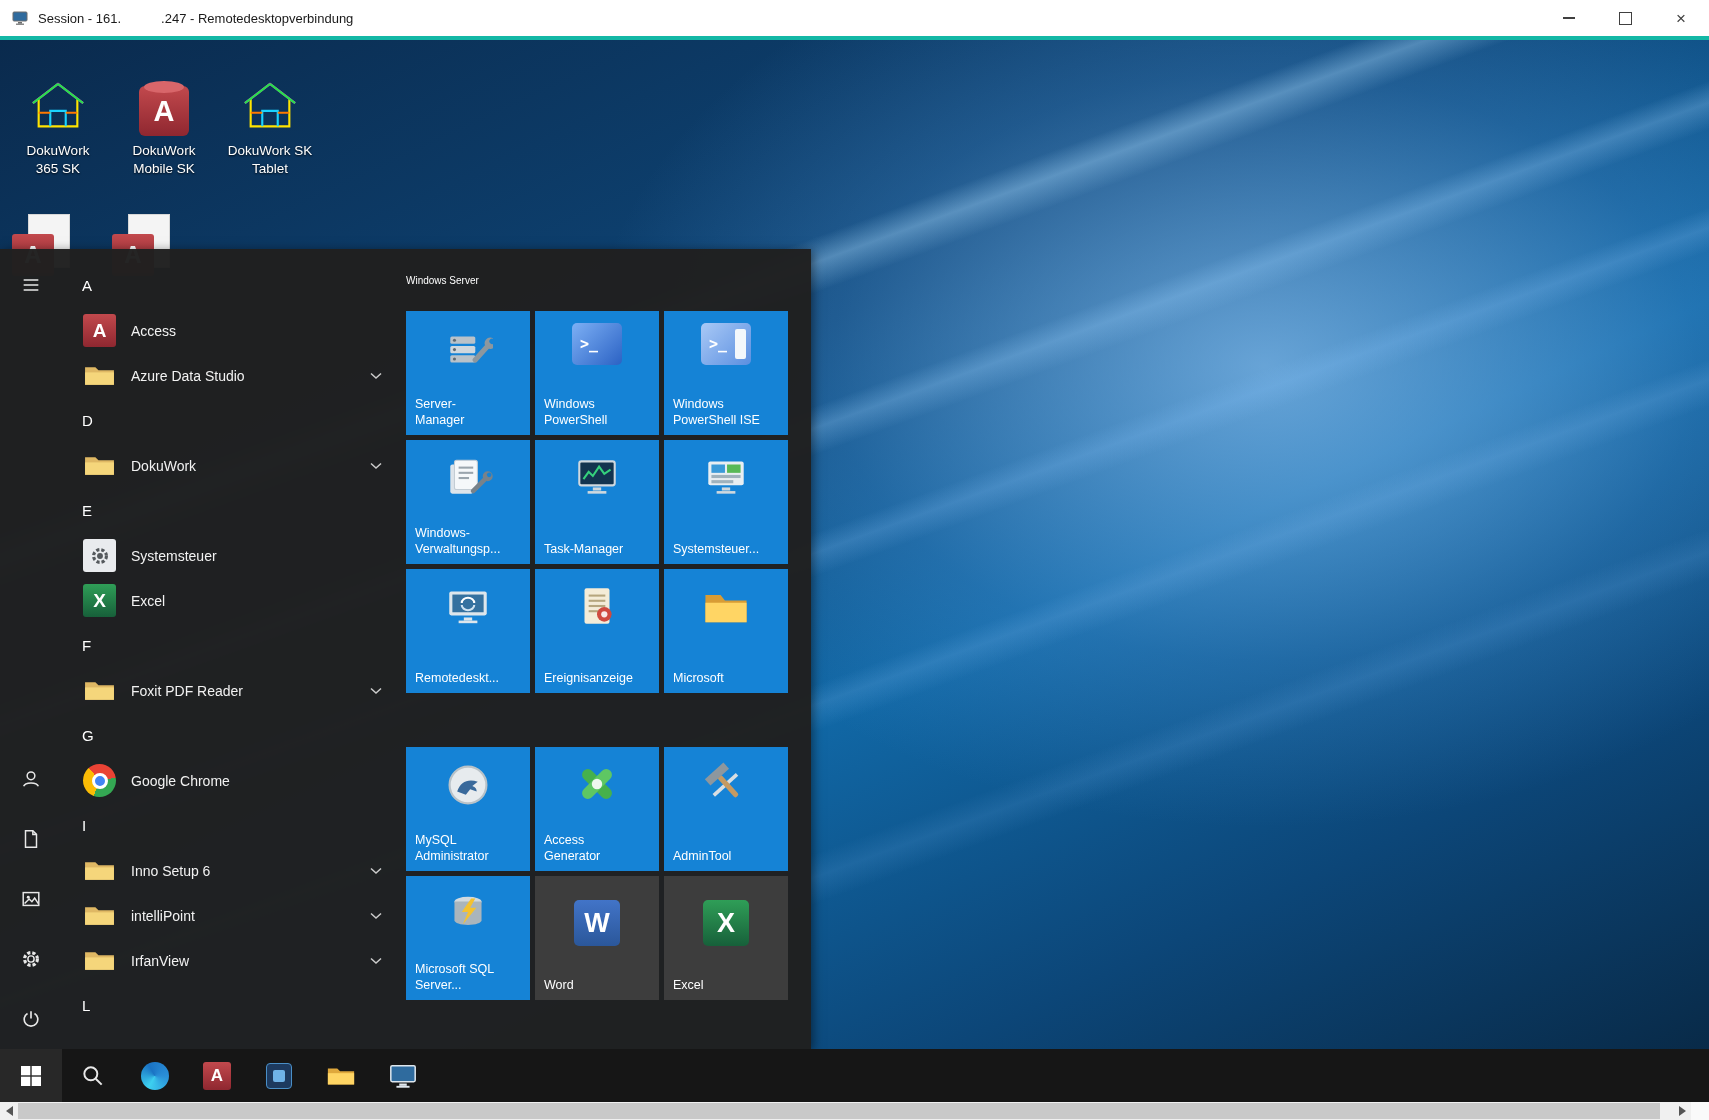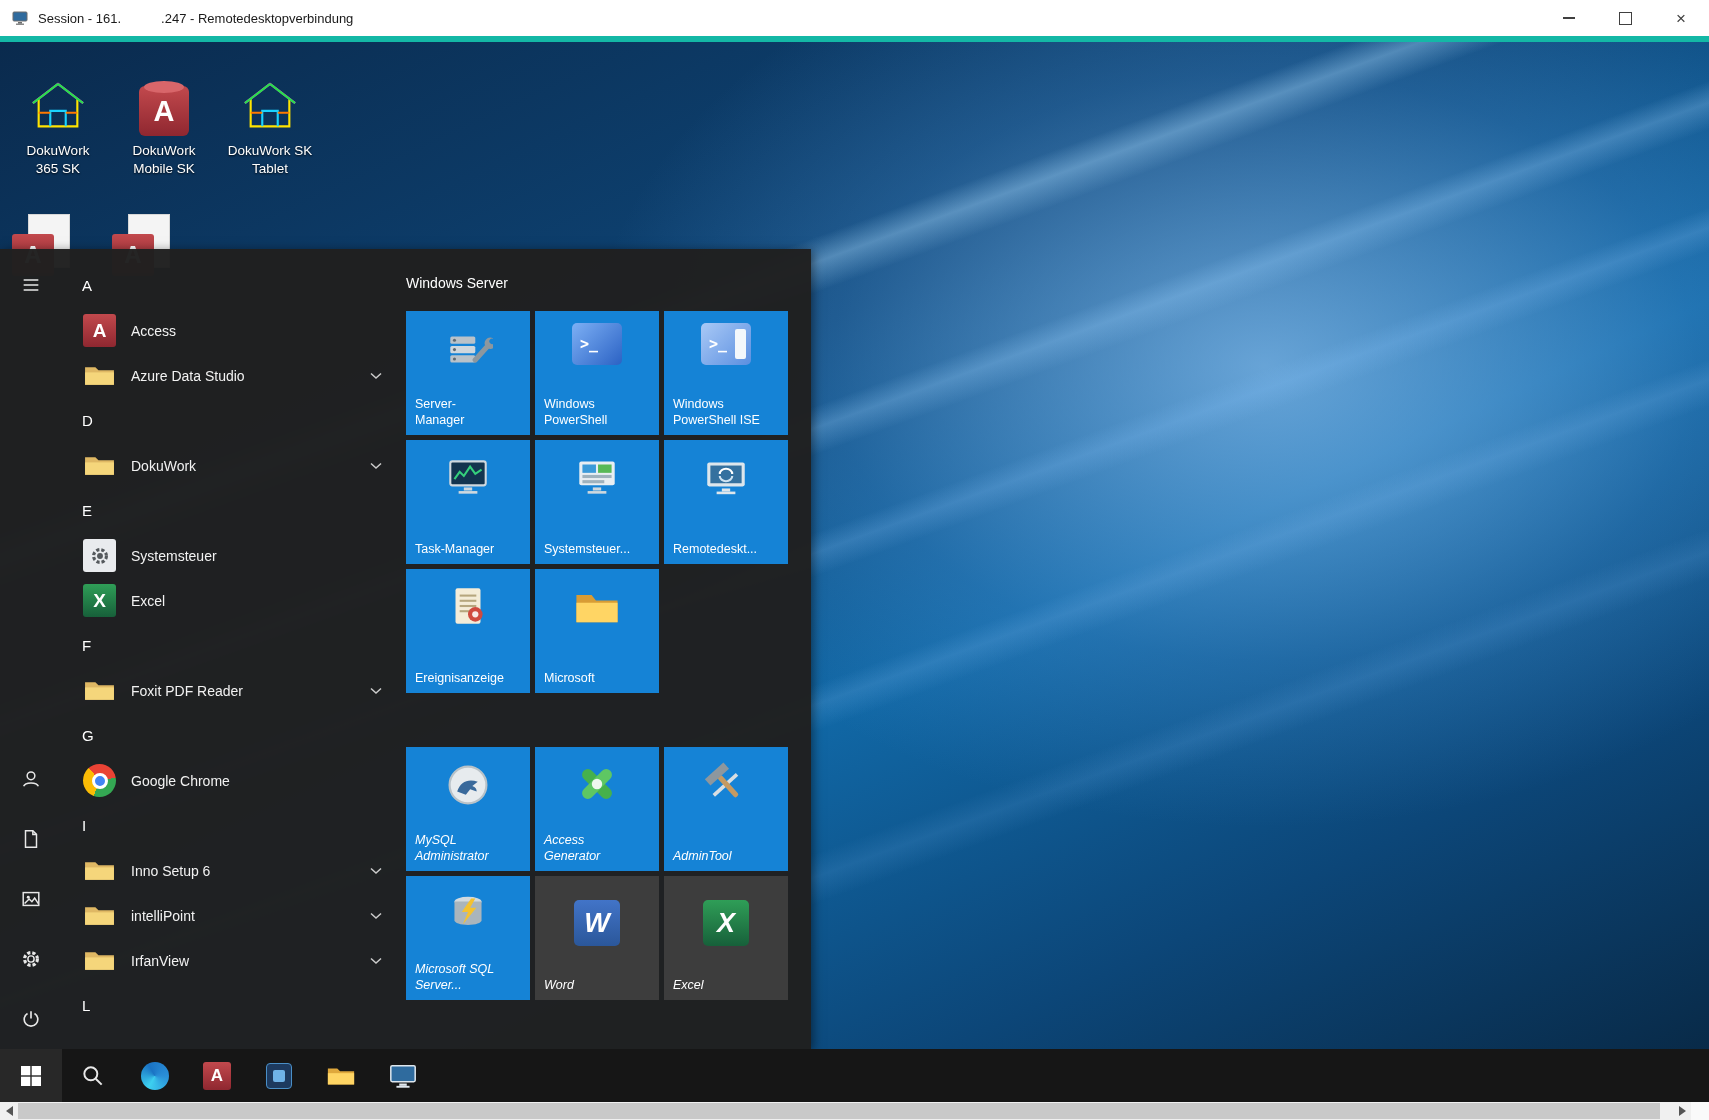--- a/index.html
+++ b/index.html
@@ -1,21 +1,21 @@
 <!DOCTYPE html>
 <html style="--accent: #1583d6; --tile_blue: #1583d6; --tile_dark: #3d3d3d; --menu_bg: #202020; --taskbar_bg: #161616; --titlebar_bg: #ffffff; --scrollbar_track: #f0f0f0; --scrollbar_thumb: #c9c9c9;"><head>
 <meta charset="utf-8">
 <style>
   html,body{margin:0;padding:0;background:#000;}
   .screen{position:relative;width:1709px;height:1120px;overflow:hidden;
           font-family:"Liberation Sans","DejaVu Sans",sans-serif;-webkit-font-smoothing:antialiased;}
 
   
   .titlebar{position:absolute;left:0;top:0;width:1709px;height:36px;background:var(--titlebar_bg,#fff);
-            border-bottom:6px solid #14b8a6;display:flex;align-items:center;z-index:10;}
+            border-bottom:4px solid #14b8a6;display:flex;align-items:center;z-index:10;}
   .tb-icon{margin:0 10px 0 12px;display:flex;}
   .tb-title{font-size:13px;color:#1a1a1a;display:flex;align-items:center;}
   .tb-title .gap{display:inline-block;width:40px;}
   .tb-spacer{flex:1;}
   .tb-btn{width:56px;height:36px;display:flex;align-items:center;justify-content:center;cursor:default;}
   .glyph-min{width:12px;height:1.6px;background:#404040;display:block;}
   .glyph-max{width:11px;height:11px;border:1.4px solid #404040;display:block;}
   .glyph-close{font-size:17px;color:#404040;line-height:1;}
 
   
@@ -66,24 +66,24 @@
   .letter-row{display:flex;align-items:center;height:45px;padding-left:20px;}
   .letter-label{font-size:15px;color:#fff;width:35px;}
   .chev{margin-right:10px;display:flex;}
 
   .chrome-ic{position:relative;width:33px;height:33px;border-radius:50%;
      background:conic-gradient(from -40deg,#ea4335 0 120deg,#34a853 0 240deg,#fbbc05 0 360deg);}
   .chrome-ic::after{content:"";position:absolute;left:8.5px;top:8.5px;width:16px;height:16px;border-radius:50%;
      background:#4285f4;border:3px solid #fff;box-sizing:border-box;}
 
   
-  .tiles-title{position:absolute;left:406px;top:26px;font-size:14px;color:#fff;}
+  .tiles-title{position:absolute;left:406px;top:26px;font-size:10px;color:#fff;}
   .tile-grid{position:absolute;left:406px;display:grid;grid-template-columns:repeat(3,124px);gap:5px;}
   .grid-1{top:62px;}
-  .grid-2{top:498px;font-style:italic;}
+  .grid-2{top:498px;}
   .tile{position:relative;width:124px;height:124px;background:var(--tile_blue,#1583d6);cursor:default;}
   .tile.dark{background:var(--tile_dark,#3d3d3d);}
   .tile-icon{position:absolute;top:12px;left:0;right:0;display:flex;justify-content:center;}
   .tile.dark .tile-icon{top:24px;}
   .tile-label{position:absolute;left:9px;right:5px;bottom:7px;color:#fff;font-size:12.5px;line-height:1.3;white-space:pre-line;}
   .ps-icon{position:relative;display:flex;align-items:center;width:50px;height:42px;border-radius:5px;
            background:linear-gradient(135deg,#7db0f5,#2b62c4);color:#fff;font-weight:700;font-size:15px;
            padding-left:8px;box-sizing:border-box;font-family:"DejaVu Sans Mono","Liberation Mono",monospace;}
   .ps-icon.ise{background:linear-gradient(135deg,#a9c9f6,#5b8fe0);}
   .ps-icon.ise::after{content:"";position:absolute;right:5px;top:6px;width:11px;height:30px;background:#f3f7fb;border-radius:2px;}
@@ -423,20 +423,40 @@
         <div class="tile">
           <span class="tile-icon">
               <span class="ps-icon ise">&gt;_</span>
             </span>
           <span class="tile-label">Windows
 PowerShell ISE</span>
         </div>
         <div class="tile">
           <span class="tile-icon">
             <svg viewBox="0 0 48 48" width="50" height="50">
+                <rect x="7" y="12" width="22" height="28" rx="2" fill="#dde4ea"></rect>
+                <rect x="11" y="8" width="22" height="28" rx="2" fill="#f5f8fa" stroke="#c2ccd4"></rect>
+                <g stroke="#9aa5ad" stroke-width="2">
+                  <line x1="15" y1="15" x2="29" y2="15"></line>
+                  <line x1="15" y1="20" x2="29" y2="20"></line>
+                  <line x1="15" y1="25" x2="25" y2="25"></line>
+                </g>
+                <g transform="rotate(45 35 31)">
+                  <rect x="33" y="22" width="4.5" height="20" rx="2" fill="#78828a"></rect>
+                  <circle cx="35.2" cy="20" r="4.8" fill="#78828a"></circle>
+                  <circle cx="35.2" cy="18" r="2.2" fill="var(--tile_blue,#1583d6)"></circle>
+                </g>
+              </svg>
+          </span>
+          <span class="tile-label">Windows-
+Verwaltungsp...</span>
+        </div>
+        <div class="tile">
+          <span class="tile-icon">
+            <svg viewBox="0 0 48 48" width="50" height="50">
                 <rect x="7" y="9" width="34" height="23" rx="2" fill="#13344f" stroke="#cfd8de" stroke-width="2"></rect>
                 <polyline points="11,26 16,19 20,23 26,14 31,21 37,17" stroke="#35d07c" stroke-width="2" fill="none"></polyline>
                 <rect x="20" y="34" width="8" height="3" fill="#cfd8de"></rect>
                 <rect x="15" y="37.5" width="18" height="2.5" fill="#cfd8de"></rect>
               </svg>
           </span>
           <span class="tile-label">Task-Manager</span>
         </div>
         <div class="tile">
           <span class="tile-icon">

